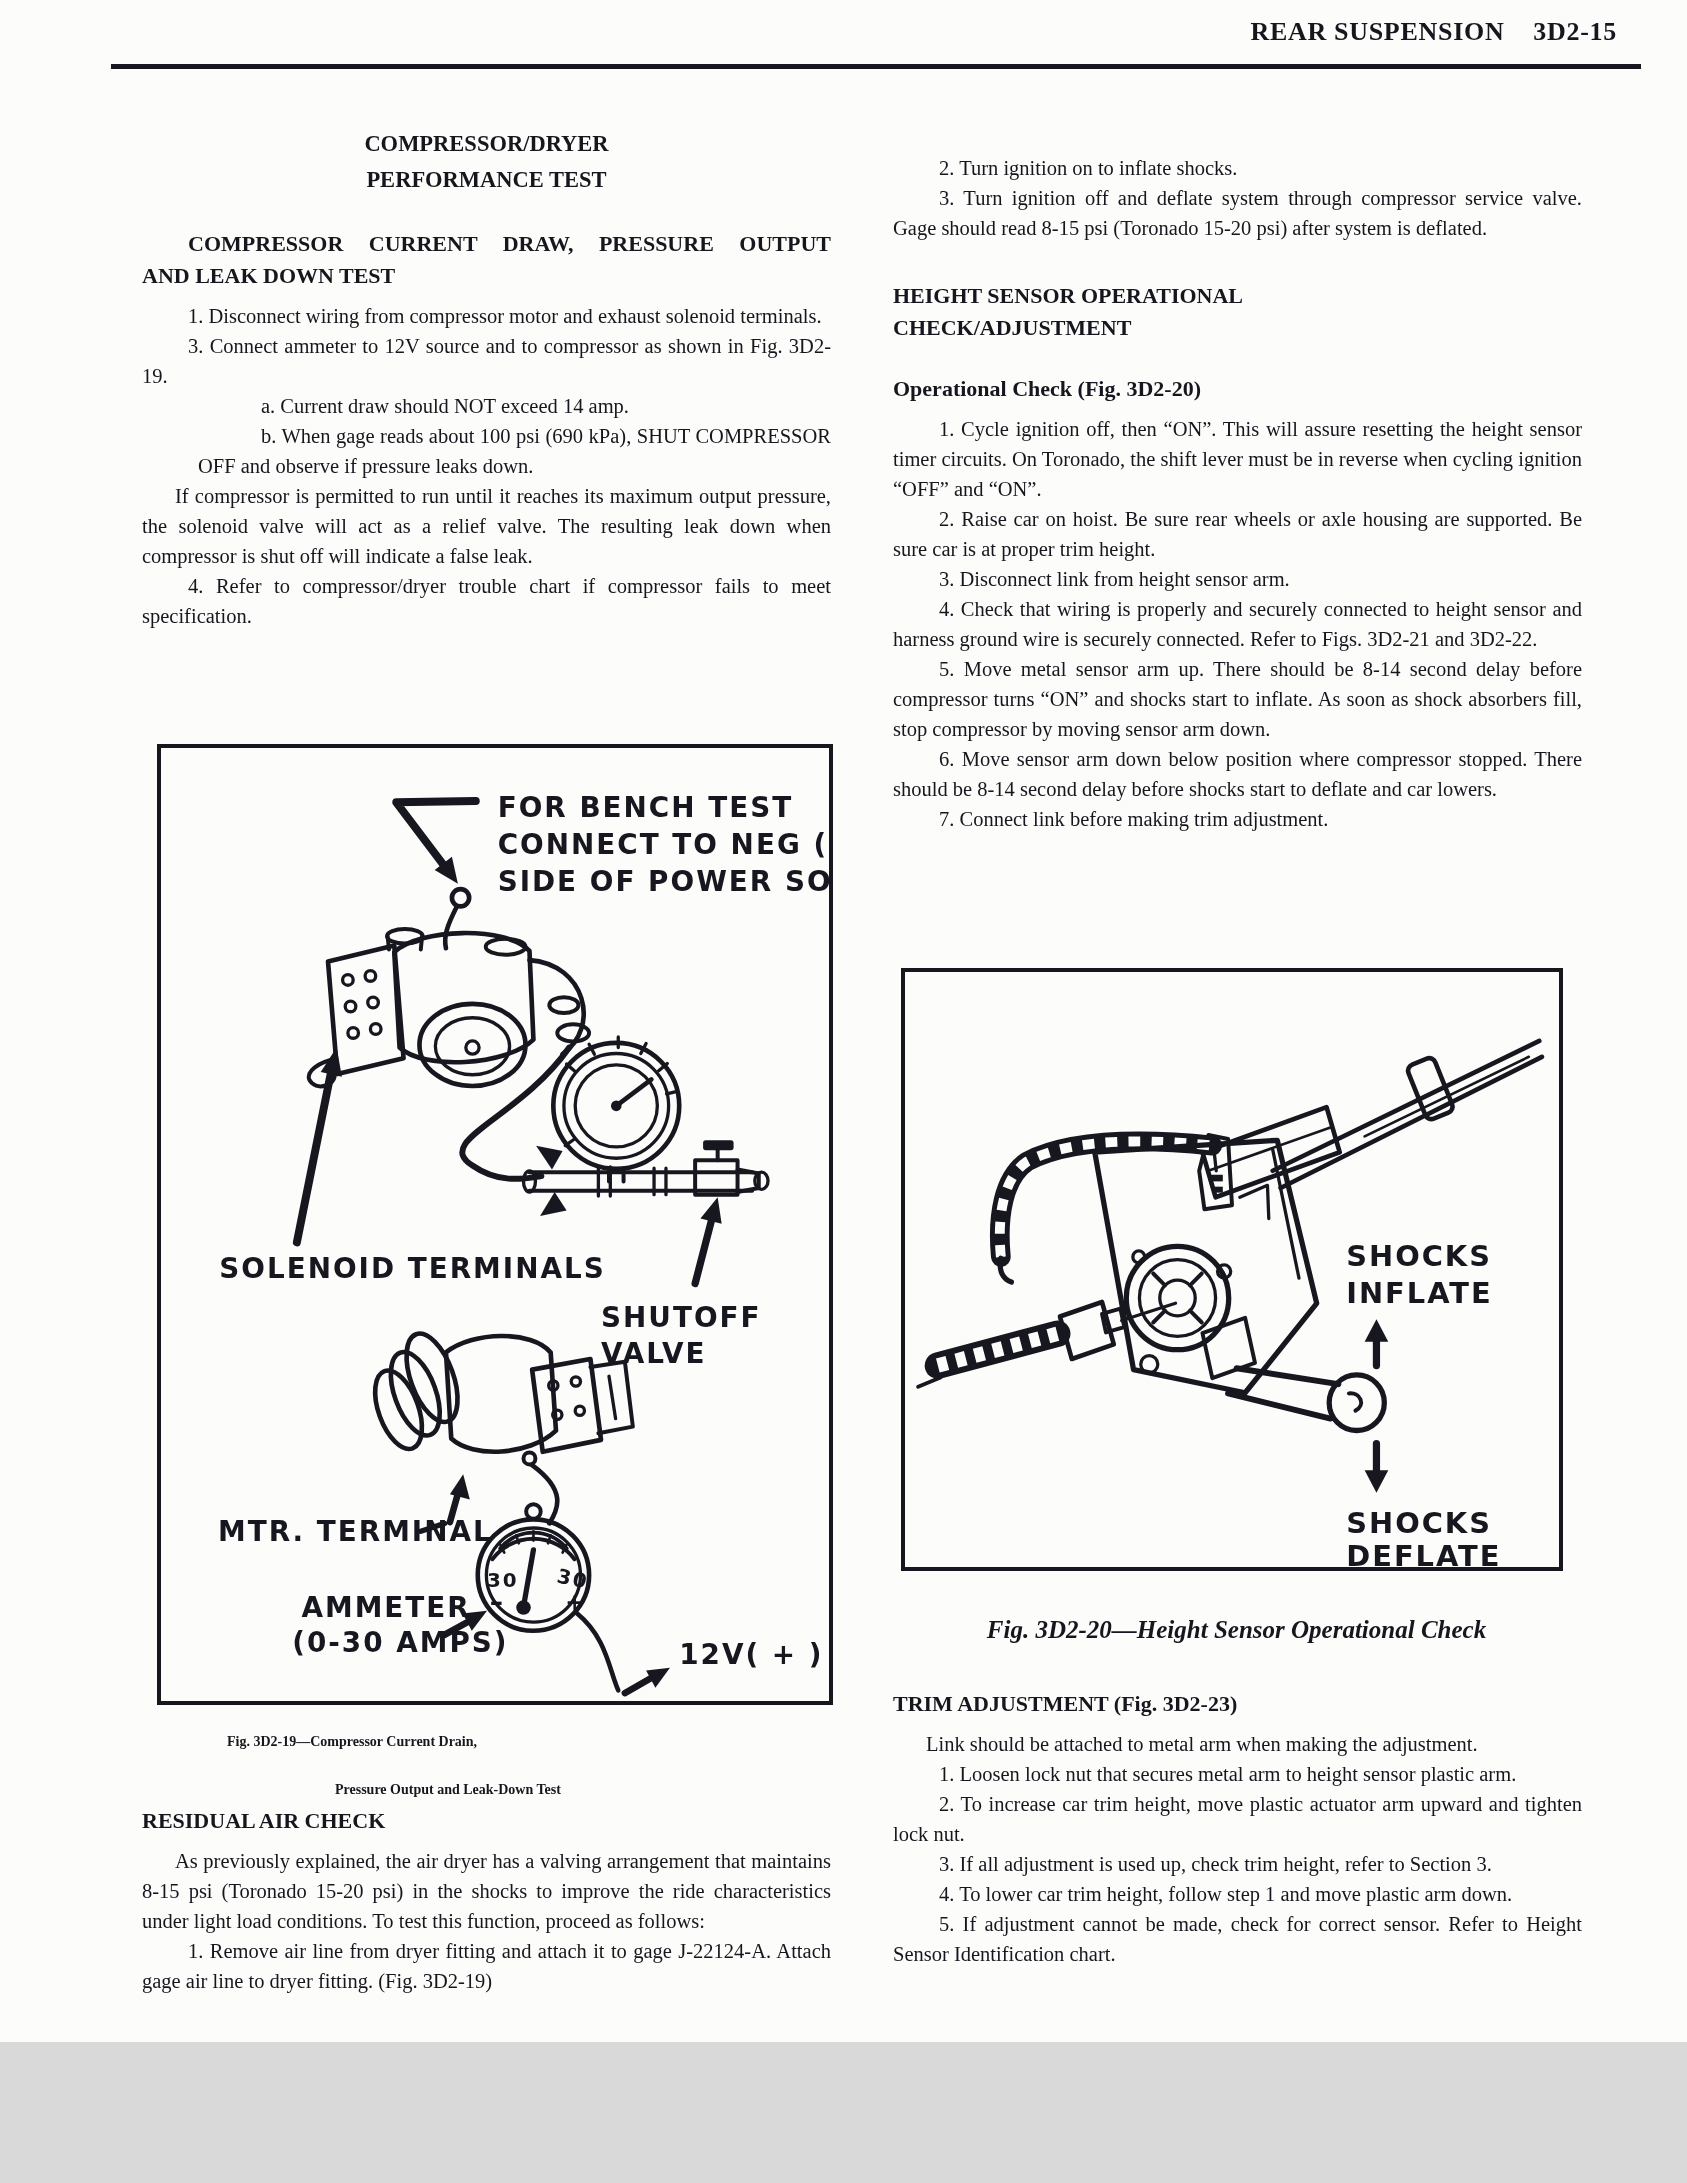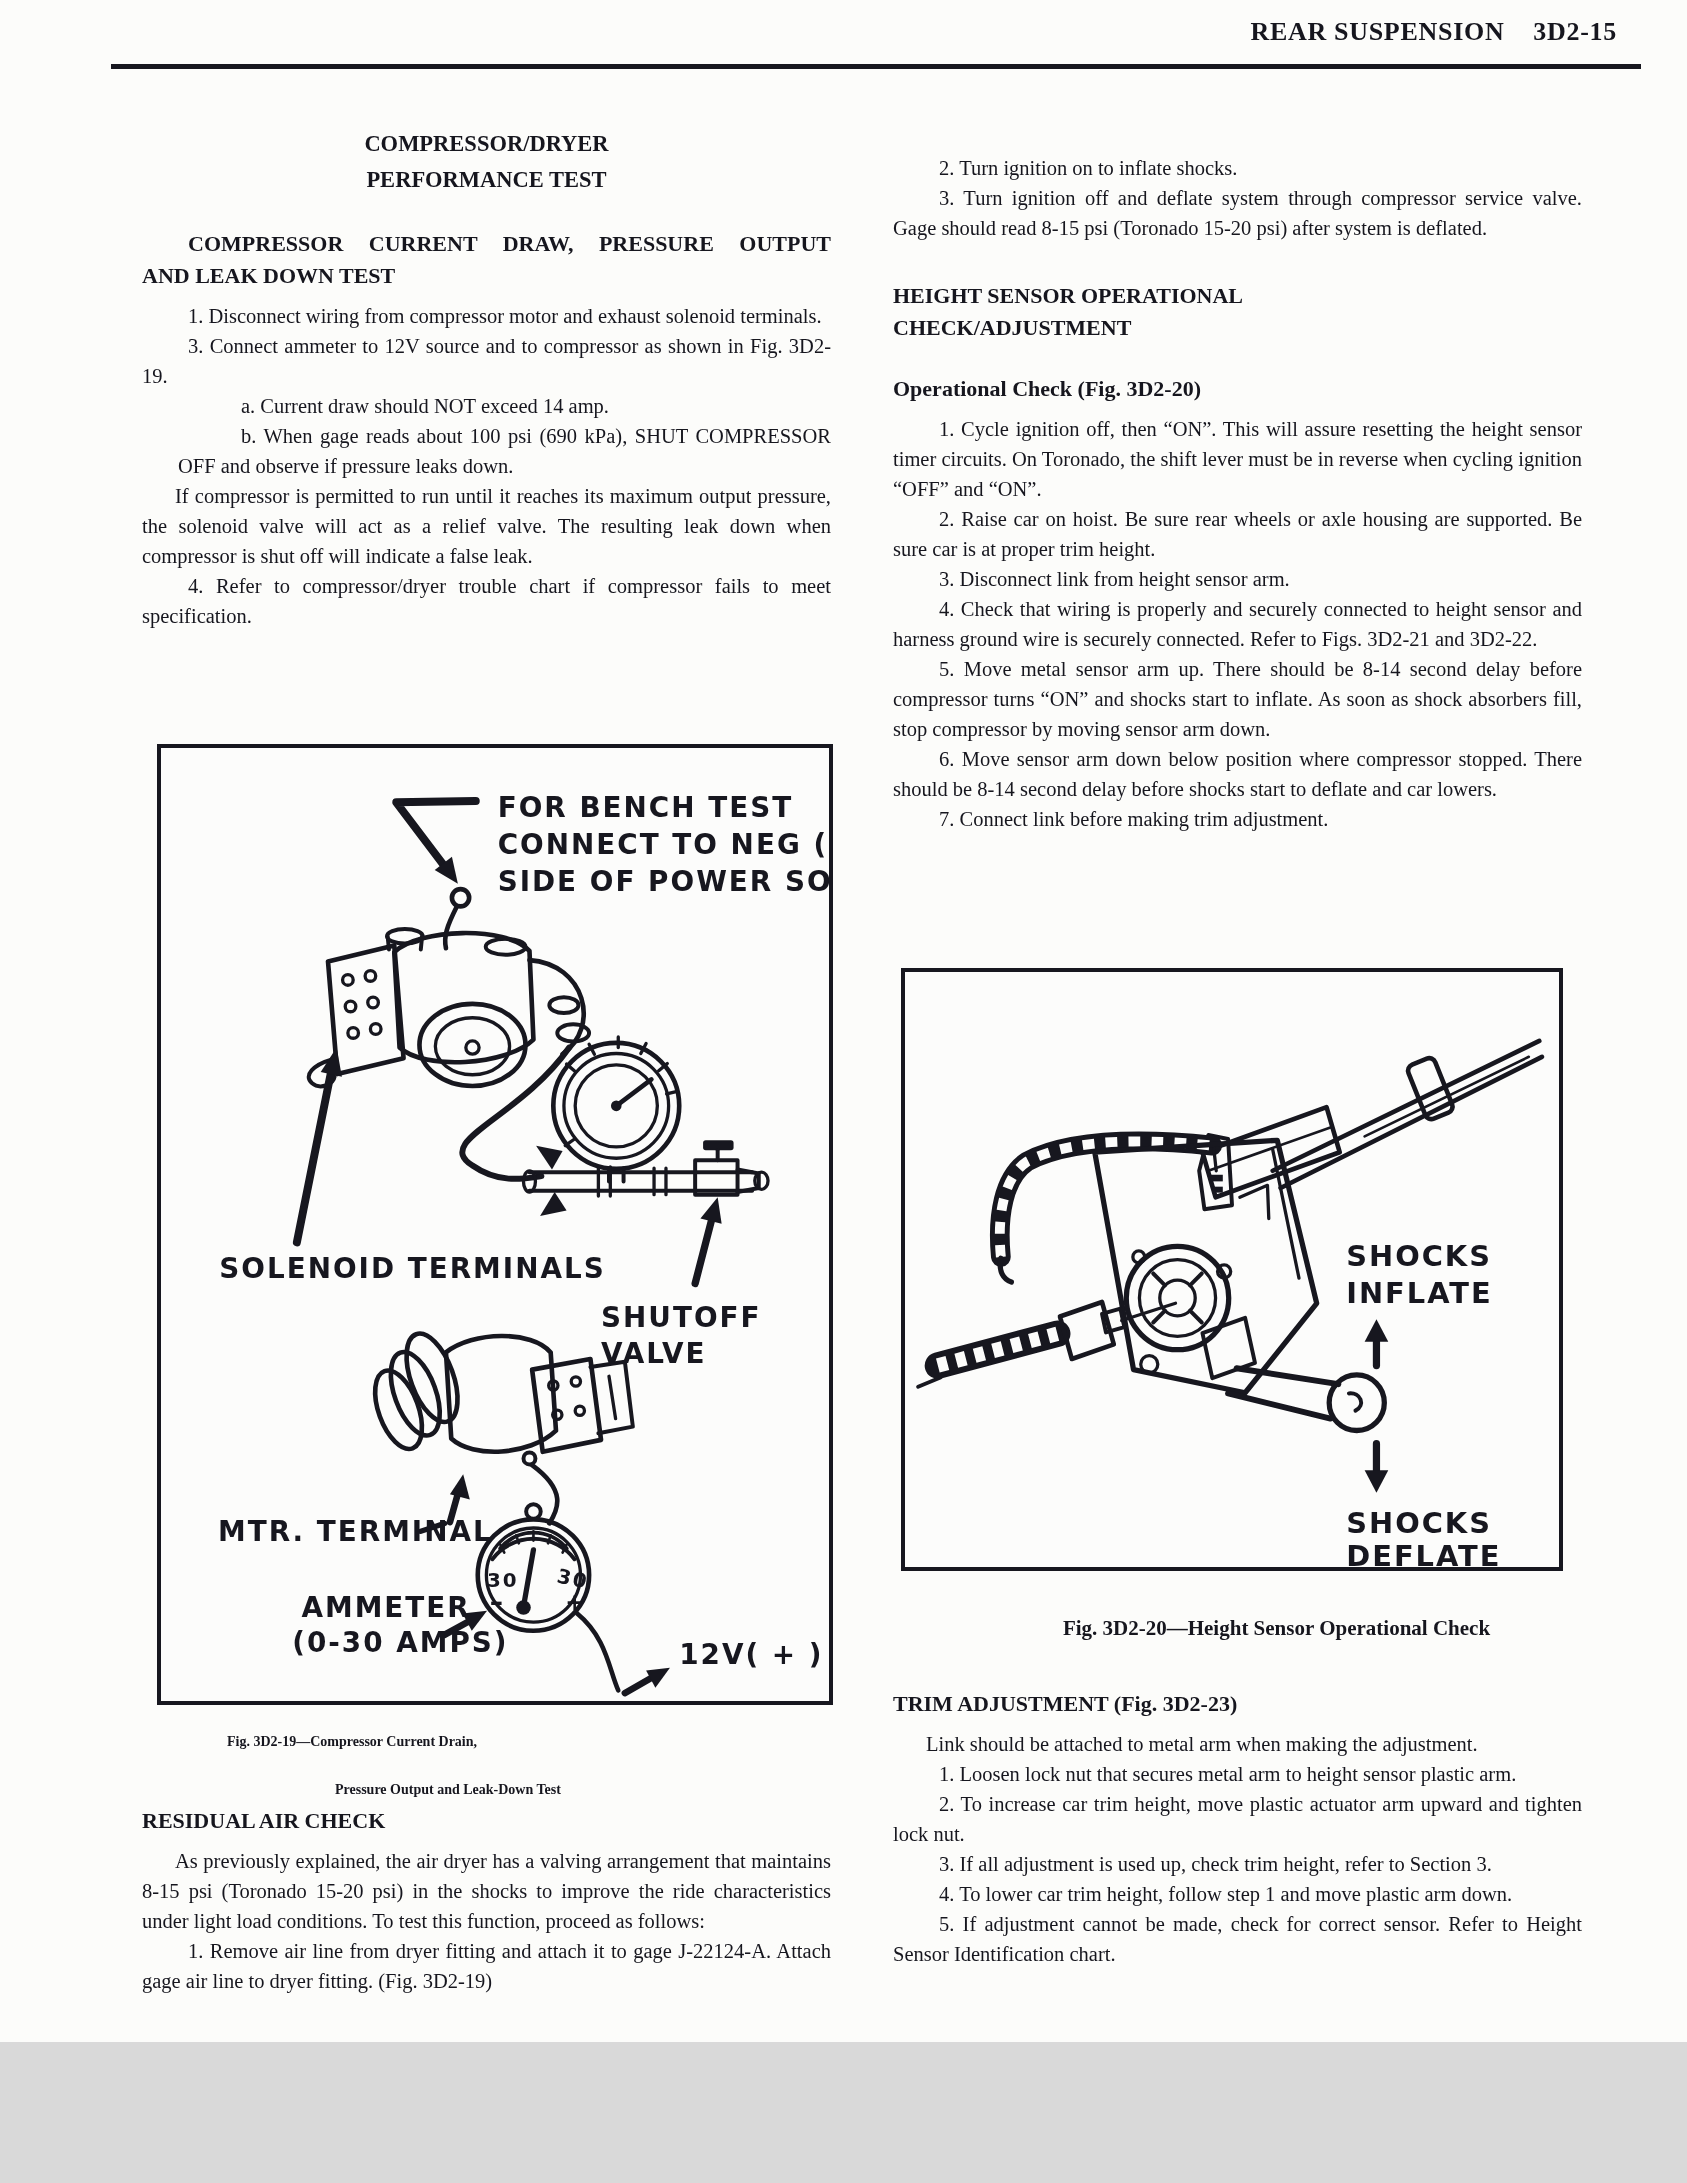--- a/index.html
+++ b/index.html
@@ -19,39 +19,39 @@
   
   .col{position:absolute;width:689px;font-size:20.5px;line-height:30px;text-align:justify;}
   .lc-top{left:142px;top:126px;}
   .rc-top{left:893px;top:153px;}
   .lc-bottom{left:142px;top:1805px;}
   .rc-bottom{left:893px;top:1688px;}
 
   p{margin:0;}
   .ind70{text-indent:46px;}
   .ind50{text-indent:33px;}
-  .sub{margin-left:36px;text-indent:63px;}
+  .sub{margin-left:56px;text-indent:63px;}
 
   .doc-title{text-align:center;font-weight:bold;font-size:22.5px;line-height:36px;margin-bottom:30px;text-indent:0;}
   .sec-h{font-weight:bold;font-size:22px;line-height:32px;text-align:left;text-indent:0;}
   .spread{word-spacing:20px;text-align:right;}
   .mt56{margin-top:37px;}
   .mt44{margin-top:29px;}
   .mb14{margin-bottom:9.3px;}
 
   
   .fig-box{position:absolute;border:4.6px solid #17171f;background:#fcfcfb;box-sizing:border-box;}
   .fig1{left:157px;top:744px;width:676px;height:961px;}
   .fig2{left:901px;top:968px;width:662px;height:603px;}
   .fig-box svg{display:block;width:100%;height:100%;}
 
   .fig1-cap{position:absolute;left:142px;top:1724px;width:689px;font-weight:bold;font-size:14px;line-height:36px;}
   .fig1-cap .l1{margin-left:85px;}
   .fig1-cap .l2{margin-left:193px;margin-top:12px;}
-  .fig2-cap{position:absolute;left:932px;top:1616px;width:689px;text-align:center;font-weight:bold;font-size:21px;}
+  .fig2-cap{position:absolute;left:892px;top:1616px;width:689px;text-align:center;font-weight:bold;font-size:25px;font-style:italic;}
 
   
   .ink{stroke:#17171f;fill:none;stroke-linecap:round;stroke-linejoin:round;}
   .fill{fill:#17171f;stroke:none;}
   .fig-label{font-family:"DejaVu Sans", sans-serif;font-weight:bold;fill:#17171f;letter-spacing:3px;}
 
   .artifact-line{position:absolute;left:37px;top:2103px;width:356px;height:2px;background:#70707a;opacity:.65;transform:rotate(0.35deg);}
 </style>
 </head>
 <body>

